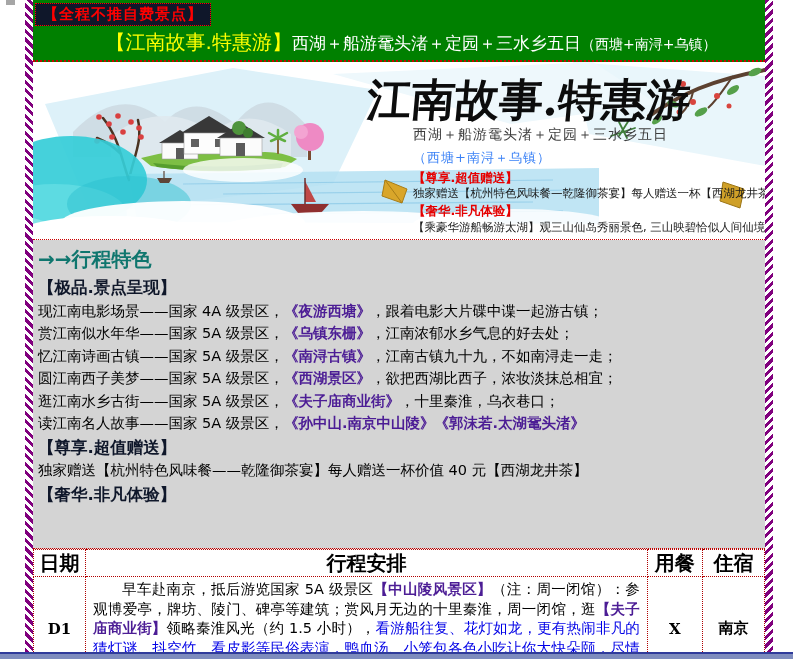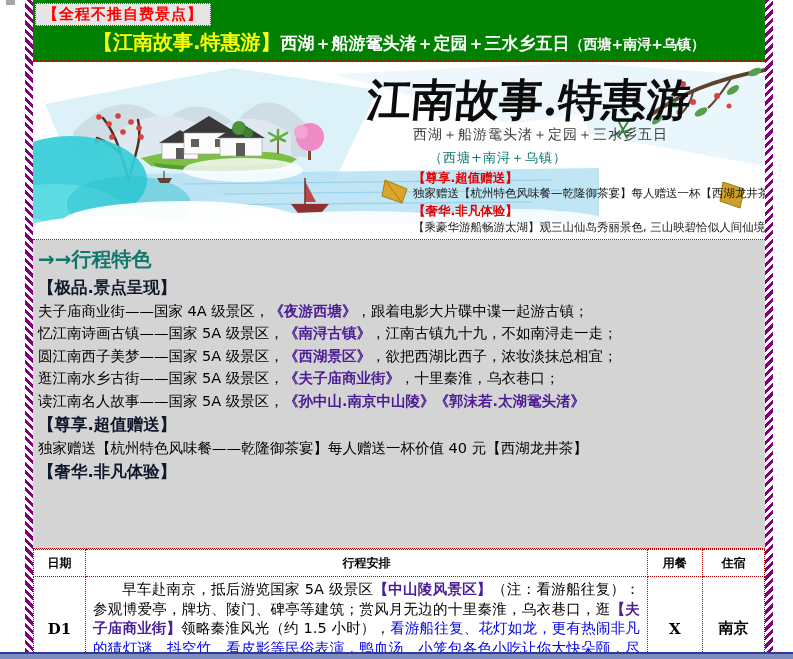--- a/index.html
+++ b/index.html
@@ -11,38 +11,38 @@
   
   .corner-mark{position:absolute;left:6px;top:0;width:9px;height:5px;background:#a6a6a6;}
   .side-border{position:absolute;top:0;width:8px;height:652px;}
   .side-border.left{left:25px;background:repeating-linear-gradient(45deg,#80007d 0 3px,#ffffff 3px 6px);}
   .side-border.right{left:765px;background:repeating-linear-gradient(135deg,#80007d 0 3px,#ffffff 3px 6px);}
   .content{position:absolute;left:33px;top:0;width:732px;}
 
   
   .green-header{position:relative;height:60px;background:#008000;border-bottom:2px dotted #cc0000;box-sizing:content-box;}
   .notice-badge{
-    position:absolute;left:2px;top:3px;background:#e5e5e5;border:1px dotted #ff0000;
+    position:absolute;left:2px;top:3px;background:#0f172a;border:1px dotted #ff0000;
     color:#ff0000;font-weight:bold;font-size:15px;line-height:19px;padding:1px 7px;letter-spacing:1px;
   }
-  .green-title{position:absolute;left:0;top:29px;width:100%;text-align:center;font-weight:bold;white-space:nowrap;}
+  .green-title{position:absolute;left:12px;top:29px;width:100%;text-align:center;font-weight:normal;white-space:nowrap;}
   .seg-brand{color:#ffff00;font-size:20px;}
   .seg-white{color:#ffffff;font-size:17px;}
   .seg-whitesm{color:#ffffff;font-size:14px;}
 
   
   .banner{position:relative;height:177px;background:#ffffff;overflow:hidden;border-bottom:1px dotted #cc0000;}
   .banner svg{position:absolute;left:0;top:0;}
   .calligraphy{
     position:absolute;left:296px;top:6px;width:400px;text-align:center;
     font-family:"DejaVu Serif","Liberation Serif",serif;
     font-size:44px;font-weight:bold;color:#0c0c0c;transform:skewX(-5deg);line-height:64px;white-space:nowrap;
   }
   .bn-sub1{position:absolute;left:380px;top:64px;font-size:14px;color:#3c3c3c;letter-spacing:1px;}
-  .bn-sub2{position:absolute;left:396px;top:87px;font-size:13px;color:#0f766e;letter-spacing:1px;}
+  .bn-sub2{position:absolute;left:380px;top:87px;font-size:13px;color:#3b82f6;letter-spacing:1px;}
   .bn-red{position:absolute;left:380px;font-size:12.5px;font-weight:bold;color:#e60000;}
   .bn-red.r1{top:108px;}
   .bn-red.r2{top:141px;}
   .bn-blk{position:absolute;left:380px;font-size:11.5px;color:#1a1a1a;white-space:nowrap;}
   .bn-blk.b1{top:124px;}
   .bn-blk.b2{top:158px;}
 
   
   .body-sec{
     background:#d4d4d4;height:309px;box-sizing:border-box;
@@ -51,21 +51,21 @@
   .sec-title{font-size:20px;line-height:25px;font-weight:bold;color:#0f766e;margin:2px 0 5px 1px;}
   .sec-blue{font-size:16.5px;line-height:21px;font-weight:bold;color:#0f172a;margin:1px 0 2px 1px;}
   .feature-line{font-size:14.5px;line-height:19px;color:#000;margin:3.5px 0 3.5px 1px;white-space:nowrap;}
   .seg-blk{color:#000;}
   .seg-red{color:#4c1d95;font-weight:bold;}
   .seg-blue{color:#0000e6;}
 
   
   .itinerary{width:732px;border-collapse:collapse;table-layout:fixed;background:#ffffff;}
   .itinerary th,.itinerary td{border:1px dotted #b00000;vertical-align:middle;}
-  .itinerary th{font-size:12px;font-weight:bold;color:#000;padding:3px 0;line-height:20px;}
+  .itinerary th{font-size:20px;font-weight:bold;color:#000;padding:3px 0;line-height:20px;}
   .day-cell,.meal-cell,.stay-cell{
     text-align:center;font-weight:bold;font-size:15px;color:#000;
     font-family:"DejaVu Serif","Liberation Serif",serif;
   }
   .stay-cell{font-family:"DejaVu Sans","Liberation Sans",sans-serif;}
   .plan-cell{padding:3px 7px;}
   .plan-cell p{margin:0;text-indent:2em;font-size:14.5px;line-height:19.5px;text-align:justify;color:#000;}
 
   
   .bottom-bar{
@@ -190,21 +190,22 @@
     <div class="bn-red r1">【尊享.超值赠送】</div>
     <div class="bn-blk b1">独家赠送【杭州特色风味餐—乾隆御茶宴】每人赠送一杯【西湖龙井茶】</div>
     <div class="bn-red r2">【奢华.非凡体验】</div>
     <div class="bn-blk b2">【乘豪华游船畅游太湖】观三山仙岛秀丽景色, 三山映碧恰似人间仙境</div>
   </div>
 
   <div class="body-sec">
     <div class="sec-title">→→行程特色</div>
     <div class="sec-blue">【极品.景点呈现】</div>
     <div>
-        <div class="feature-line"><span class="seg-blk">夫子庙商业街——国家 4A 级景区，</span><span class="seg-red">《夜游西塘》</span><span class="seg-blk">，跟着电影大片碟中谍一起游古镇；</span></div>
+        <div class="feature-line"><span class="seg-blk">现江南电影场景——国家 4A 级景区，</span><span class="seg-red">《夜游西塘》</span><span class="seg-blk">，跟着电影大片碟中谍一起游古镇；</span></div>
+        <div class="feature-line"><span class="seg-blk">赏江南似水年华——国家 5A 级景区，</span><span class="seg-red">《乌镇东栅》</span><span class="seg-blk">，江南浓郁水乡气息的好去处；</span></div>
         <div class="feature-line"><span class="seg-blk">忆江南诗画古镇——国家 5A 级景区，</span><span class="seg-red">《南浔古镇》</span><span class="seg-blk">，江南古镇九十九，不如南浔走一走；</span></div>
         <div class="feature-line"><span class="seg-blk">圆江南西子美梦——国家 5A 级景区，</span><span class="seg-red">《西湖景区》</span><span class="seg-blk">，欲把西湖比西子，浓妆淡抹总相宜；</span></div>
         <div class="feature-line"><span class="seg-blk">逛江南水乡古街——国家 5A 级景区，</span><span class="seg-red">《夫子庙商业街》</span><span class="seg-blk">，十里秦淮，乌衣巷口；</span></div>
         <div class="feature-line"><span class="seg-blk">读江南名人故事——国家 5A 级景区，</span><span class="seg-red">《孙中山.南京中山陵》《郭沫若.太湖鼋头渚》</span></div>
       </div>
     <div class="sec-blue">【尊享.超值赠送】</div>
     <div class="feature-line">独家赠送【杭州特色风味餐——乾隆御茶宴】每人赠送一杯价值 40 元【西湖龙井茶】</div>
     <div class="sec-blue">【奢华.非凡体验】</div>
   </div>
 
@@ -218,21 +219,21 @@
     <tbody>
         <tr>
       <th>日期</th>
       <th>行程安排</th>
       <th>用餐</th>
       <th>住宿</th>
     </tr>
     <tr>
       <td class="day-cell">D1</td>
       <td class="plan-cell">
-        <p><span class="seg-blk">早车赴南京，抵后游览国家 5A 级景区</span><span class="seg-red">【中山陵风景区】</span><span class="seg-blk">（注：看游船往复）：参观博爱亭，牌坊、陵门、碑亭等建筑；赏风月无边的十里秦淮，乌衣巷口，逛</span><span class="seg-red">【夫子庙商业街】</span><span class="seg-blk">领略秦淮风光（约 1.5 小时），</span><span class="seg-blue">看游船往复、花灯如龙，更有热闹非凡的猜灯谜、抖空竹、看皮影等民俗表演，鸭血汤、小笼包各色小吃让你大快朵颐，尽情享受这浓浓的年味。</span></p>
+        <p><span class="seg-blk">早车赴南京，抵后游览国家 5A 级景区</span><span class="seg-red">【中山陵风景区】</span><span class="seg-blk">（注：周一闭馆）：参观博爱亭，牌坊、陵门、碑亭等建筑；赏风月无边的十里秦淮，周一闭馆，逛</span><span class="seg-red">【夫子庙商业街】</span><span class="seg-blk">领略秦淮风光（约 1.5 小时），</span><span class="seg-blue">看游船往复、花灯如龙，更有热闹非凡的猜灯谜、抖空竹、看皮影等民俗表演，鸭血汤、小笼包各色小吃让你大快朵颐，尽情享受这浓浓的年味。</span></p>
       </td>
       <td class="meal-cell">X</td>
       <td class="stay-cell">南京</td>
     </tr>
   </tbody>
     </table>
 
 </div>
 
 <div class="bottom-bar"></div>

